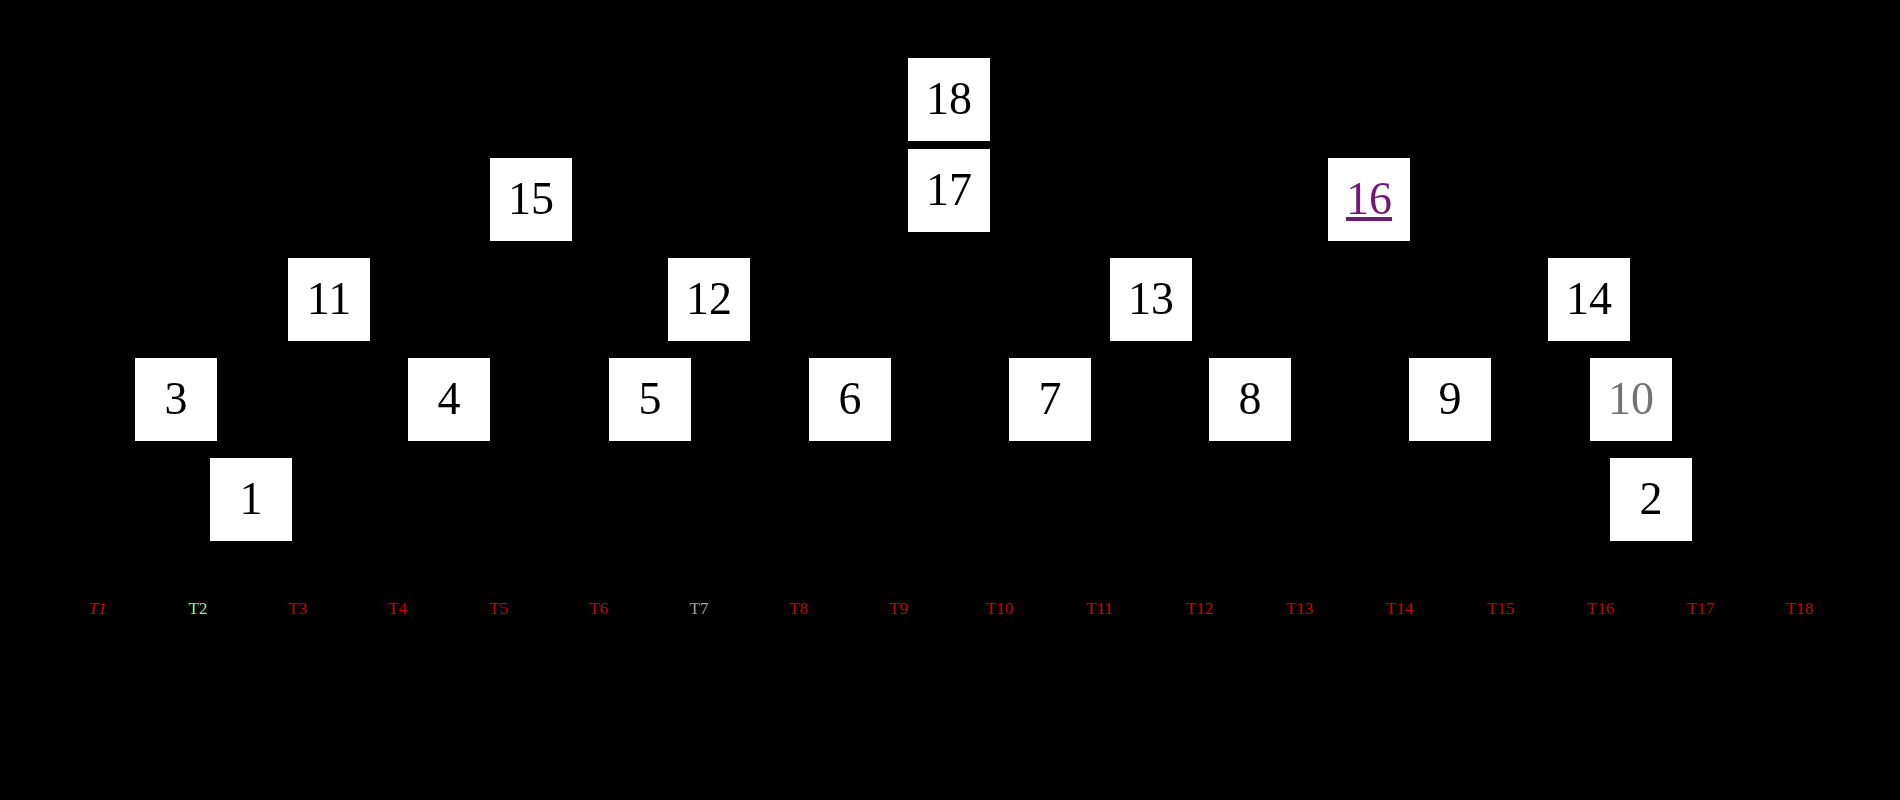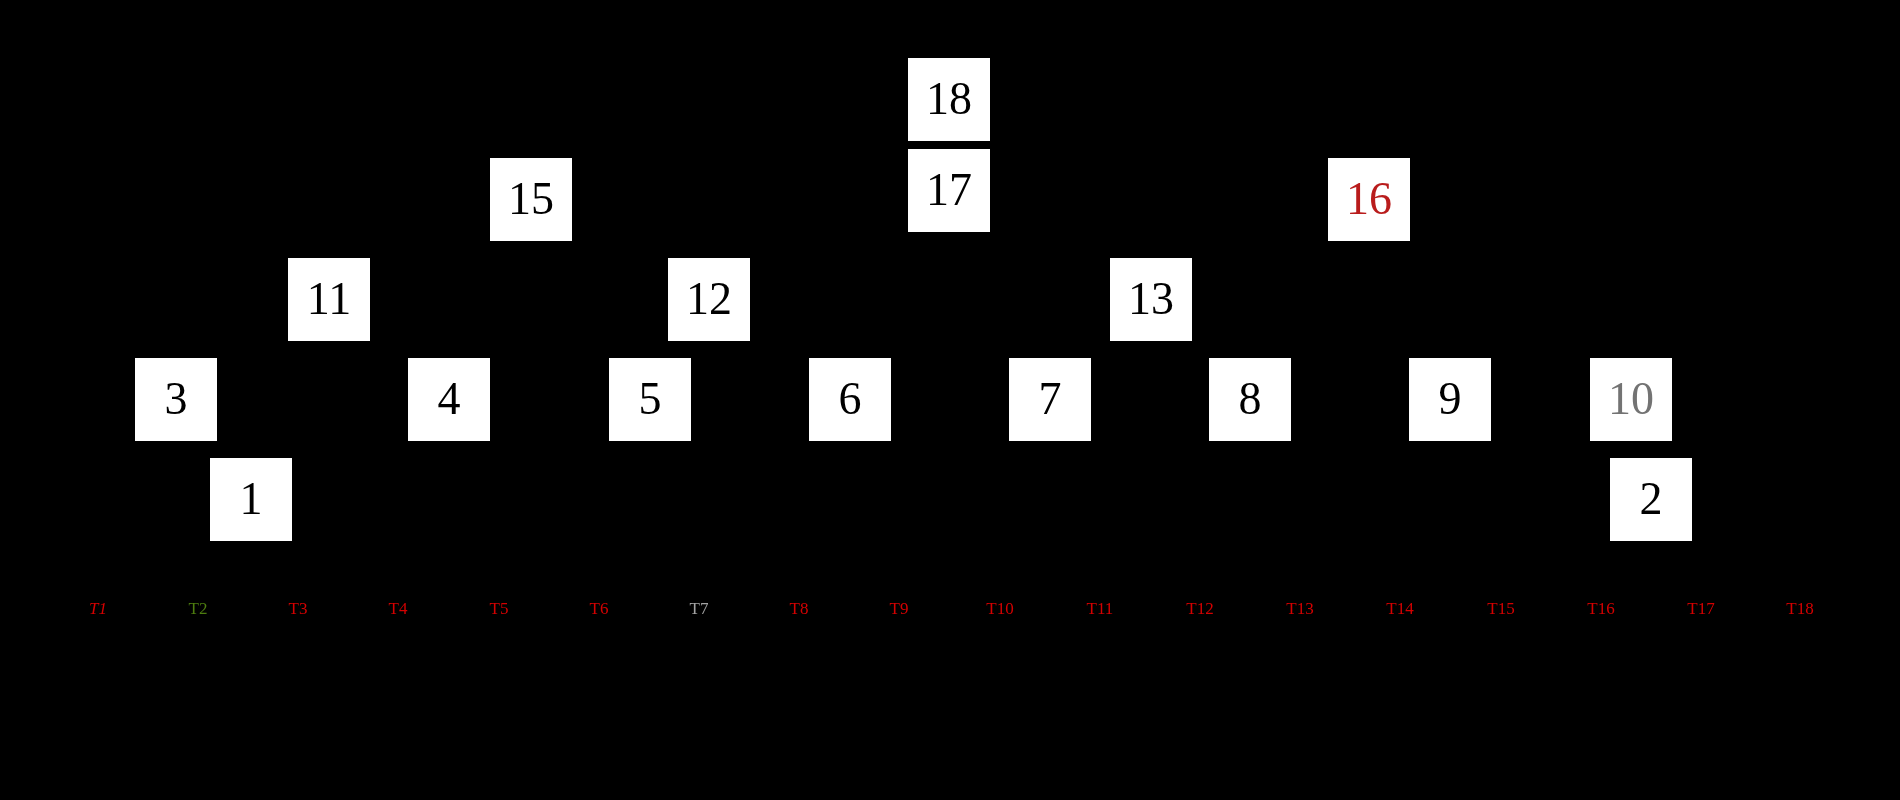--- a/index.html
+++ b/index.html
@@ -56,39 +56,40 @@
 </style>
 </head>
 <body>
 
 <div id="stage">
 
   <div class="nodes-layer" id="nodes-layer">
       <div class="node-box" style="width: 82px; height: 83px; left: 908px; top: 58px; background: rgb(255, 255, 255); color: rgb(0, 0, 0);">18</div>
       <div class="node-box" style="width: 82px; height: 83px; left: 908px; top: 149px; background: rgb(255, 255, 255); color: rgb(0, 0, 0);">17</div>
       <div class="node-box" style="width: 82px; height: 83px; left: 490px; top: 158px; background: rgb(255, 255, 255); color: rgb(0, 0, 0);">15</div>
-      <div class="node-box" style="width: 82px; height: 83px; left: 1328px; top: 158px; background: rgb(255, 255, 255); color: #b91c1c;">16</div>
+      <div class="node-box" style="width: 82px; height: 83px; left: 1328px; top: 158px; background: rgb(255, 255, 255); color: #701a75; text-decoration: underline;">16</div>
       <div class="node-box" style="width: 82px; height: 83px; left: 288px; top: 258px; background: rgb(255, 255, 255); color: rgb(0, 0, 0);">11</div>
       <div class="node-box" style="width: 82px; height: 83px; left: 668px; top: 258px; background: rgb(255, 255, 255); color: rgb(0, 0, 0);">12</div>
       <div class="node-box" style="width: 82px; height: 83px; left: 1110px; top: 258px; background: rgb(255, 255, 255); color: rgb(0, 0, 0);">13</div>
+      <div class="node-box" style="width: 82px; height: 83px; left: 1548px; top: 258px; background: rgb(255, 255, 255); color: rgb(0, 0, 0);">14</div>
       <div class="node-box" style="width: 82px; height: 83px; left: 135px; top: 358px; background: rgb(255, 255, 255); color: rgb(0, 0, 0);">3</div>
       <div class="node-box" style="width: 82px; height: 83px; left: 408px; top: 358px; background: rgb(255, 255, 255); color: rgb(0, 0, 0);">4</div>
       <div class="node-box" style="width: 82px; height: 83px; left: 609px; top: 358px; background: rgb(255, 255, 255); color: rgb(0, 0, 0);">5</div>
       <div class="node-box" style="width: 82px; height: 83px; left: 809px; top: 358px; background: rgb(255, 255, 255); color: rgb(0, 0, 0);">6</div>
       <div class="node-box" style="width: 82px; height: 83px; left: 1009px; top: 358px; background: rgb(255, 255, 255); color: rgb(0, 0, 0);">7</div>
       <div class="node-box" style="width: 82px; height: 83px; left: 1209px; top: 358px; background: rgb(255, 255, 255); color: rgb(0, 0, 0);">8</div>
       <div class="node-box" style="width: 82px; height: 83px; left: 1409px; top: 358px; background: rgb(255, 255, 255); color: rgb(0, 0, 0);">9</div>
       <div class="node-box" style="width: 82px; height: 83px; left: 1590px; top: 358px; background: rgb(255, 255, 255); color: #737373;">10</div>
       <div class="node-box" style="width: 82px; height: 83px; left: 210px; top: 458px; background: rgb(255, 255, 255); color: rgb(0, 0, 0);">1</div>
       <div class="node-box" style="width: 82px; height: 83px; left: 1610px; top: 458px; background: rgb(255, 255, 255); color: rgb(0, 0, 0);">2</div>
     </div>
 
   <div class="axis-layer" id="axis-layer">
       <div class="axis-tick-label" style="left: 98px; top: 600px; color: rgb(212, 0, 0); font-style: italic;">T1</div>
-      <div class="axis-tick-label" style="left: 198px; top: 600px; color: #4d7c0f;">T2</div>
+      <div class="axis-tick-label" style="left: 198px; top: 600px; color: #86efac;">T2</div>
       <div class="axis-tick-label" style="left: 298px; top: 600px; color: rgb(212, 0, 0);">T3</div>
       <div class="axis-tick-label" style="left: 398px; top: 600px; color: rgb(212, 0, 0);">T4</div>
       <div class="axis-tick-label" style="left: 499px; top: 600px; color: rgb(212, 0, 0);">T5</div>
       <div class="axis-tick-label" style="left: 599px; top: 600px; color: rgb(212, 0, 0);">T6</div>
       <div class="axis-tick-label" style="left: 699px; top: 600px; color: #a3a3a3;">T7</div>
       <div class="axis-tick-label" style="left: 799px; top: 600px; color: rgb(212, 0, 0);">T8</div>
       <div class="axis-tick-label" style="left: 899px; top: 600px; color: rgb(212, 0, 0);">T9</div>
       <div class="axis-tick-label" style="left: 1000px; top: 600px; color: rgb(212, 0, 0);">T10</div>
       <div class="axis-tick-label" style="left: 1100px; top: 600px; color: rgb(212, 0, 0);">T11</div>
       <div class="axis-tick-label" style="left: 1200px; top: 600px; color: rgb(212, 0, 0);">T12</div>

